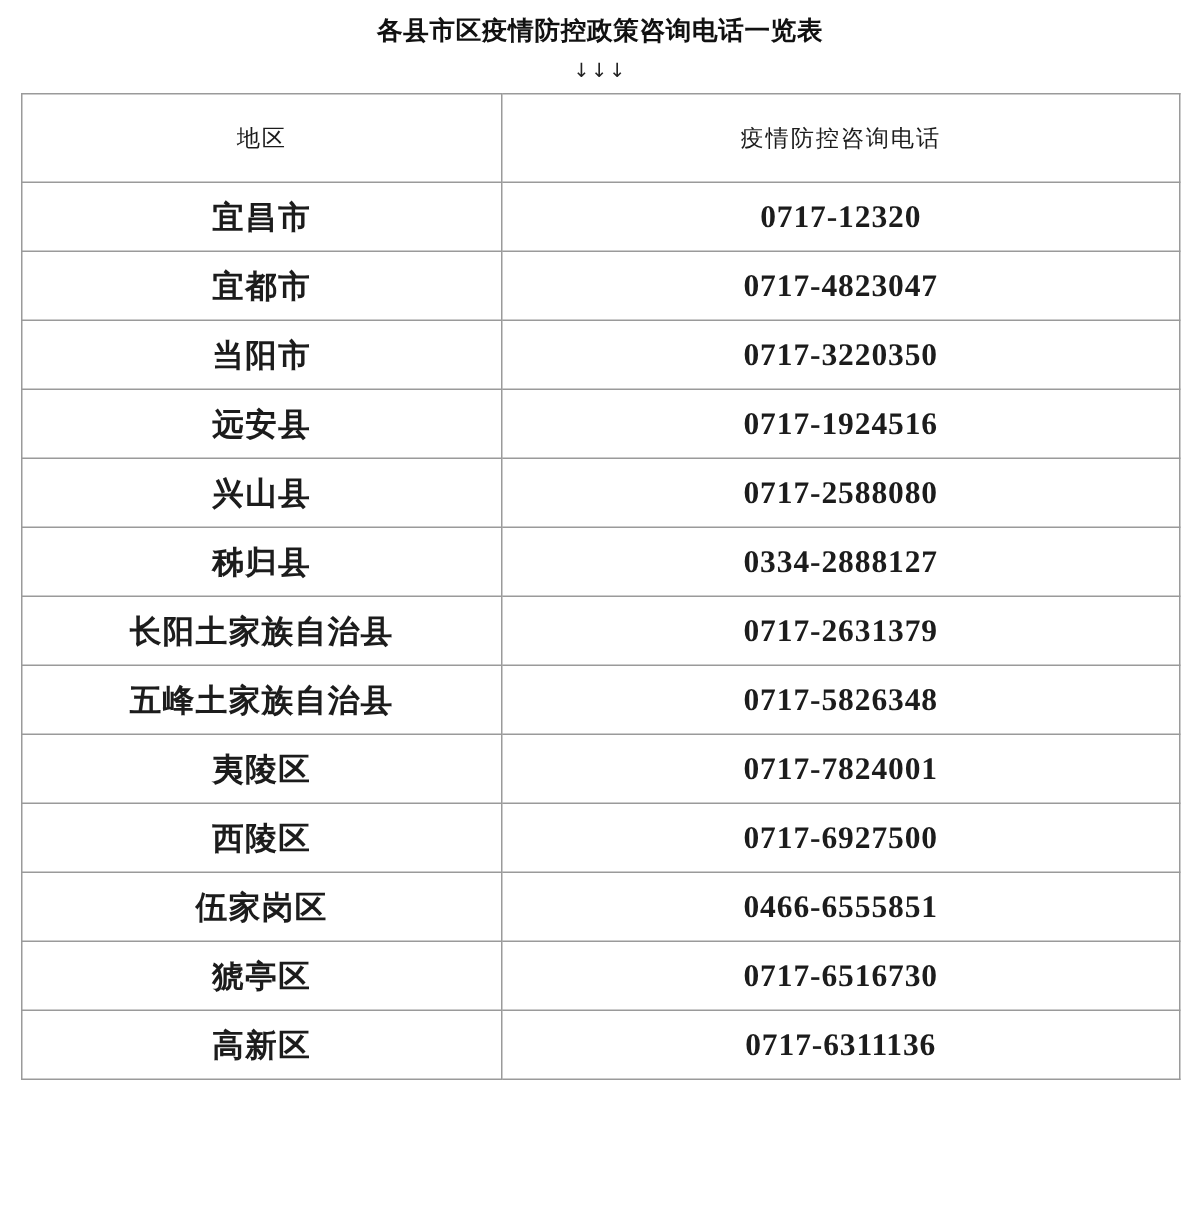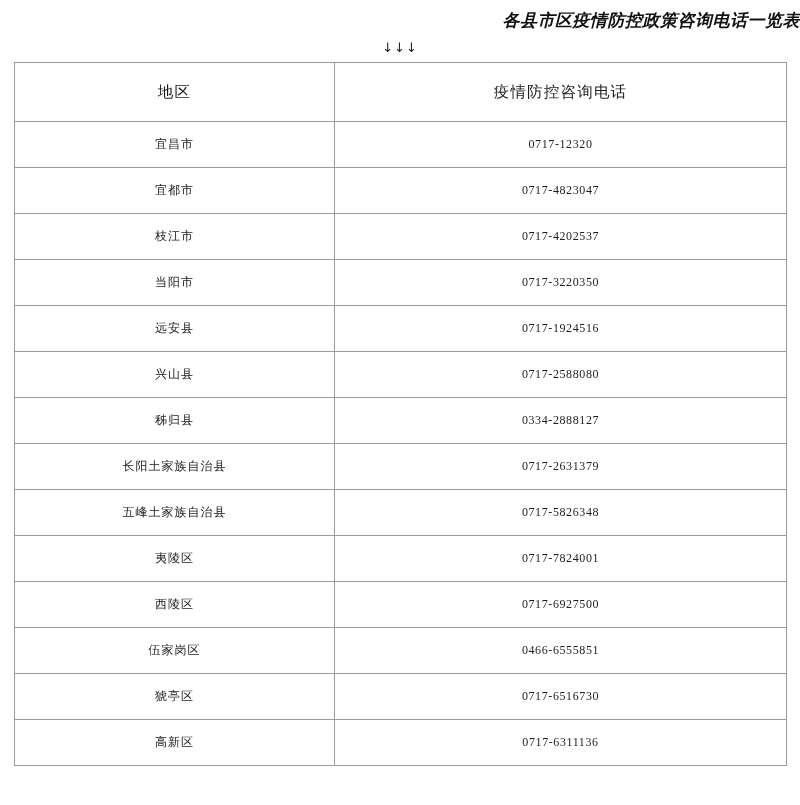--- a/index.html
+++ b/index.html
@@ -14,29 +14,28 @@
     color: #1a1a1a;
     overflow: hidden;
   }
   .page {
     width: 800px;
     height: 805px;
     position: relative;
     box-sizing: border-box;
   }
   .doc-title {
-    text-align: right;
+    text-align: center;
     font-family: "Liberation Sans", "DejaVu Sans", sans-serif;
     font-weight: bold;
     font-size: 17px;
     letter-spacing: 0.5px;
     margin: 0;
     padding-top: 9px;
     color: #111111;
-    font-style: italic;
   }
   .arrows {
     text-align: center;
     font-size: 13px;
     line-height: 1;
     padding-top: 9px;
     padding-bottom: 8px;
     color: #222222;
     letter-spacing: 1px;
     font-family: "DejaVu Sans", sans-serif;
@@ -49,23 +48,24 @@
     width: 772px;
     border-collapse: collapse;
     table-layout: fixed;
     margin: 0 auto;
   }
   table.phone-table th,
   table.phone-table td {
     border: 1px solid #9a9a9a;
     text-align: center;
     vertical-align: middle;
-    font-size: 12px;
+    font-size: 21px;
     color: #1c1c1c;
     padding: 0;
+    font-weight: bold;
   }
   table.phone-table th {
     height: 58px;
     font-weight: normal;
     font-size: 15.5px;
     text-align: center;
   }
   table.phone-table td {
     height: 45px;
   }
@@ -106,24 +106,20 @@
       <tbody id="table-body">
           <tr>
             <td class="cell-region">宜昌市</td>
             <td class="cell-phone">0717-12320</td>
           </tr>
           <tr>
             <td class="cell-region">宜都市</td>
             <td class="cell-phone">0717-4823047</td>
           </tr>
           <tr>
-            <td class="cell-region">枝江市</td>
-            <td class="cell-phone">0717-4202537</td>
-          </tr>
-          <tr>
             <td class="cell-region">当阳市</td>
             <td class="cell-phone">0717-3220350</td>
           </tr>
           <tr>
             <td class="cell-region">远安县</td>
             <td class="cell-phone">0717-1924516</td>
           </tr>
           <tr>
             <td class="cell-region">兴山县</td>
             <td class="cell-phone">0717-2588080</td>

